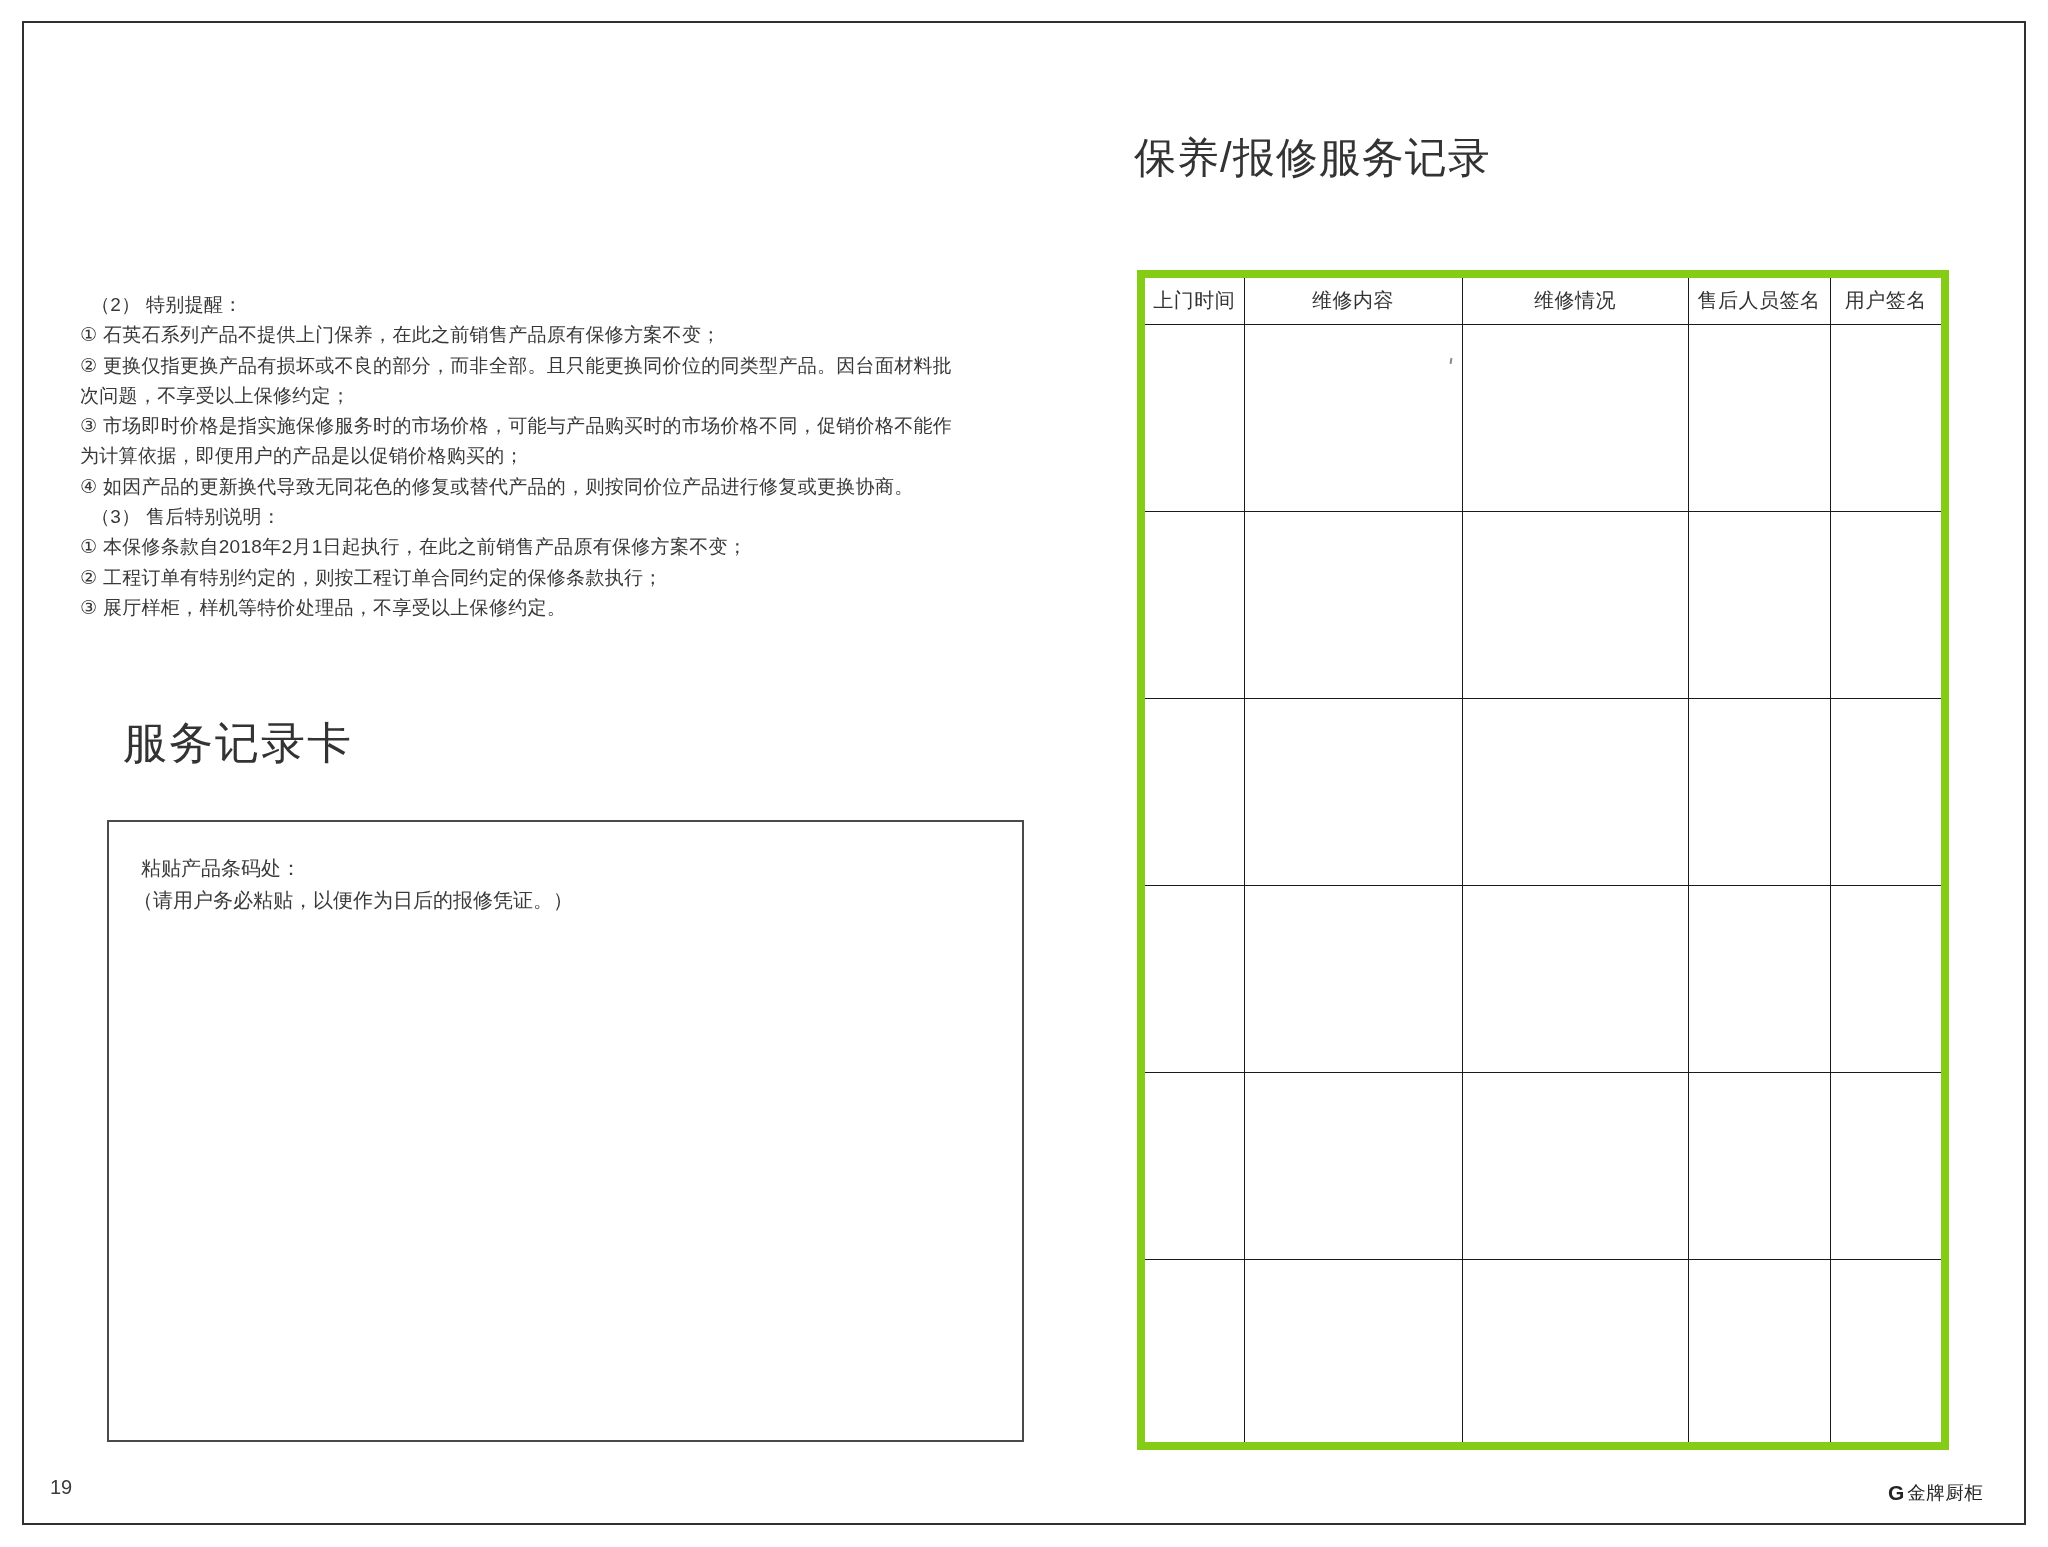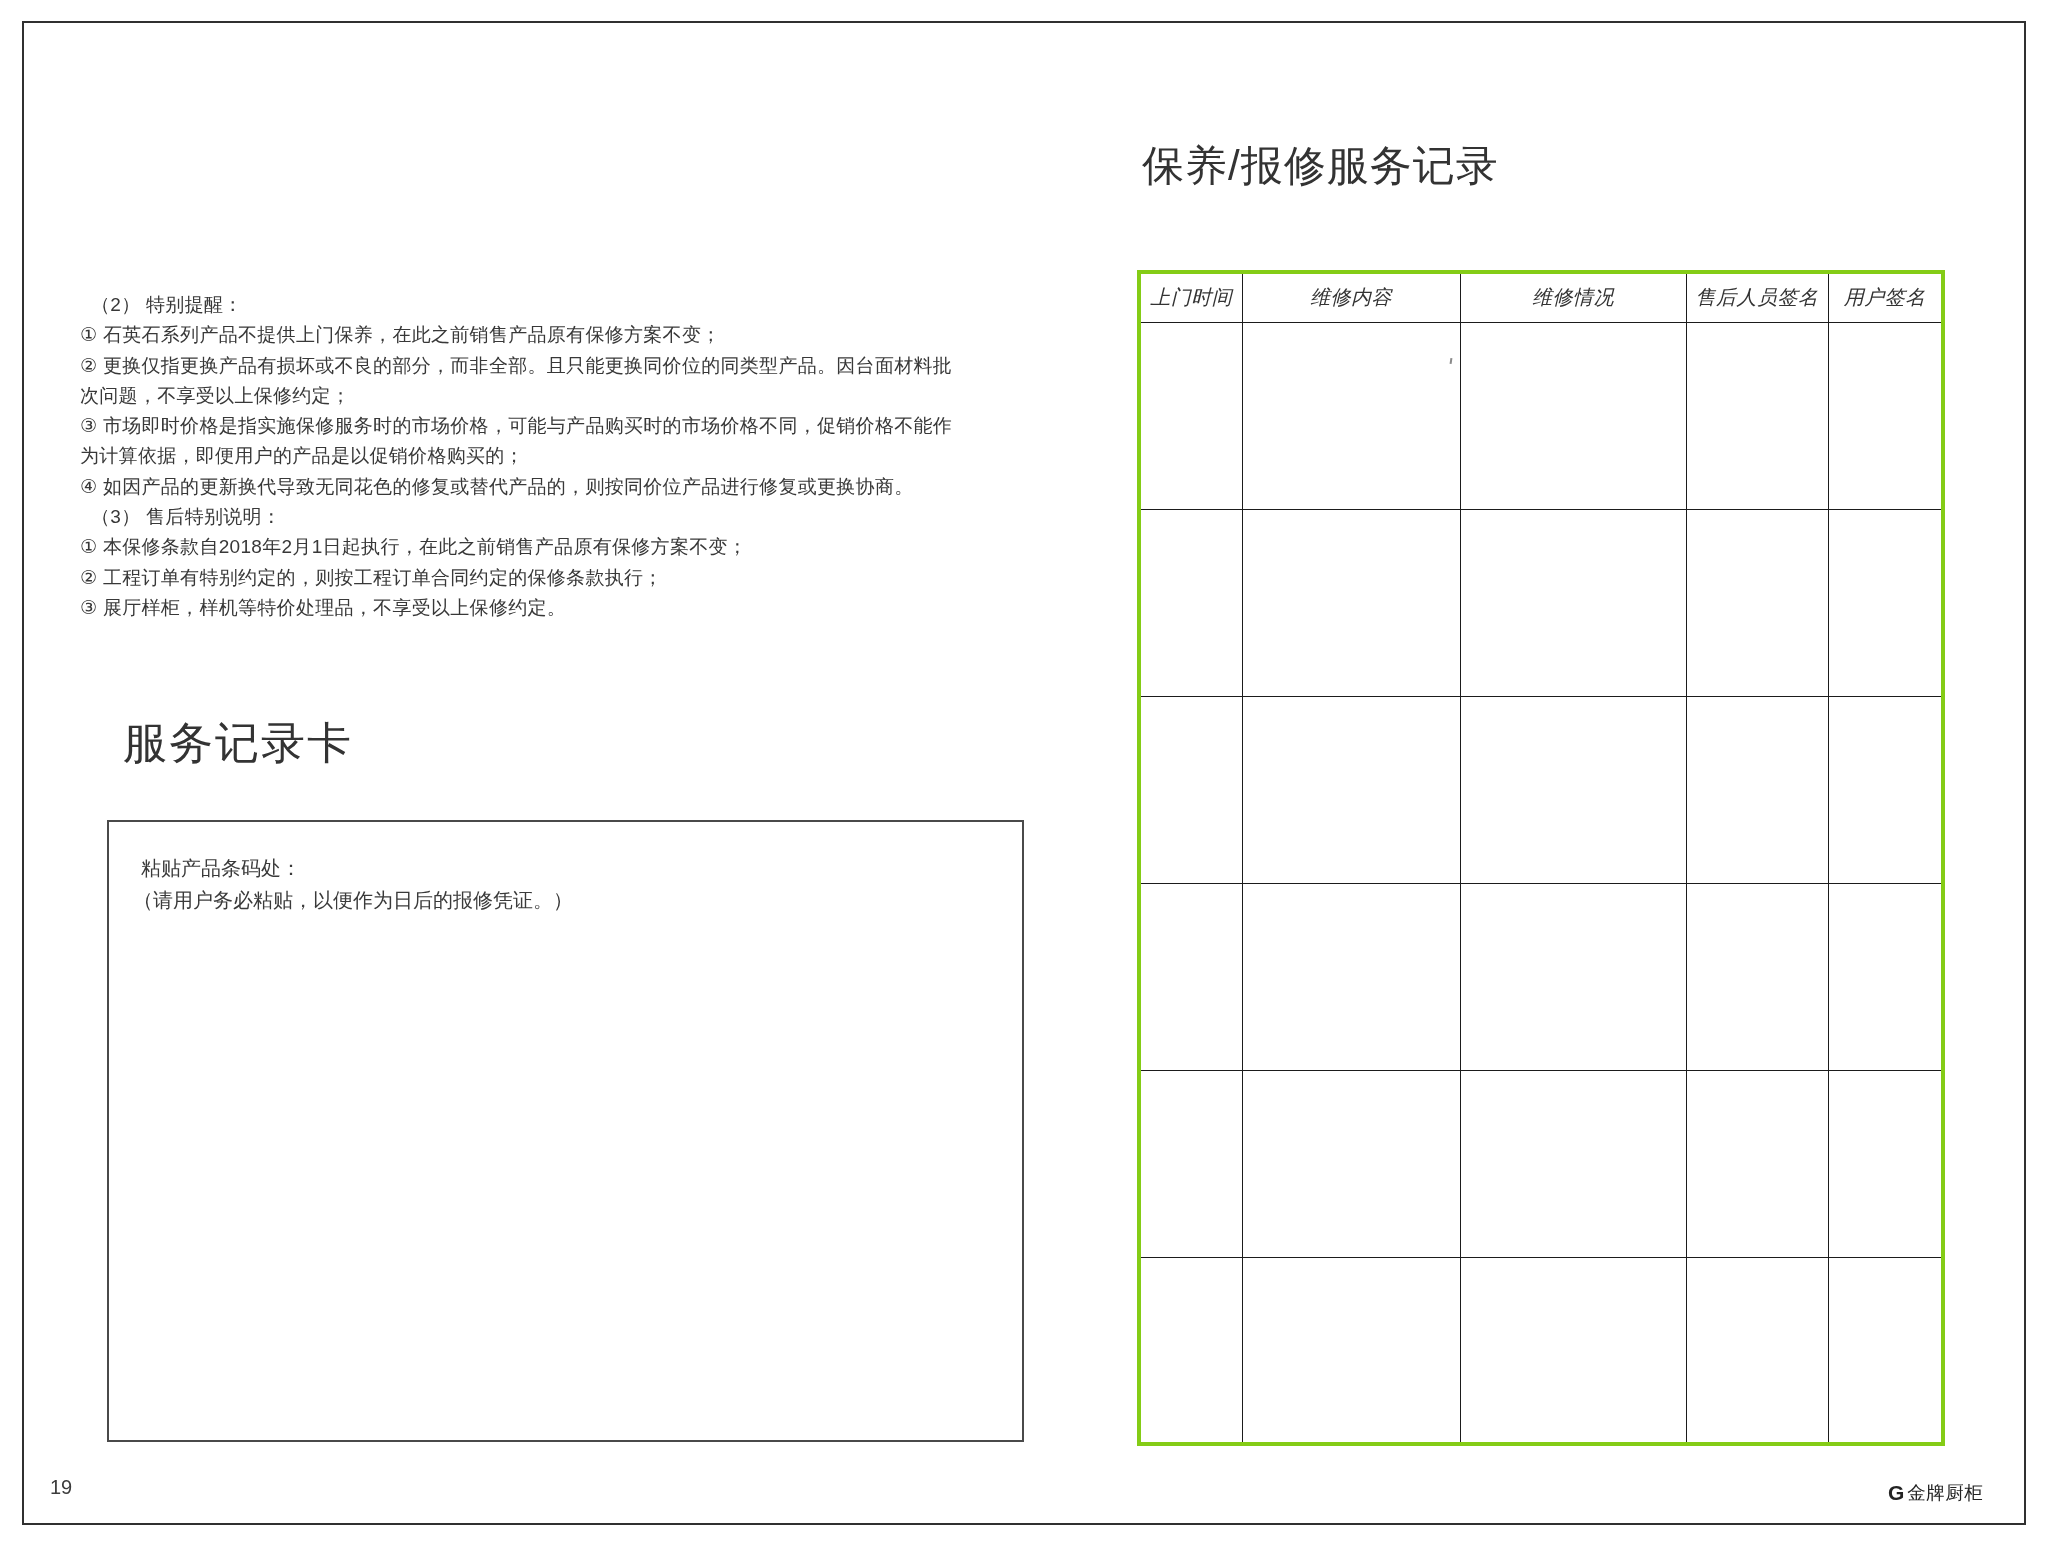--- a/index.html
+++ b/index.html
@@ -78,38 +78,37 @@
     font-size: 20px;
     color: #3a3a3a;
     white-space: nowrap;
   }
 
   
   .main-title {
     position: absolute;
     left: 1134px;
     top: 130px;
-    margin: 8px;
+    margin: 0;
     font-size: 42px;
     font-weight: normal;
     letter-spacing: 1px;
     color: #333333;
     white-space: nowrap;
   }
 
   table.service-table {
     position: absolute;
     left: 1137px;
     top: 270px;
     width: 804px;
     height: 1172px;
     border-collapse: collapse;
     table-layout: fixed;
-    border: 4px solid #84cc16;
-    font-style: italic;
+    border: 8px solid #84cc16;
   }
   table.service-table th,
   table.service-table td {
     border: 1px solid #1b1b1b;
     padding: 0;
   }
   table.service-table thead tr { height: 50px; }
   table.service-table tbody tr { height: 187px; }
   table.service-table th {
     font-size: 20px;

